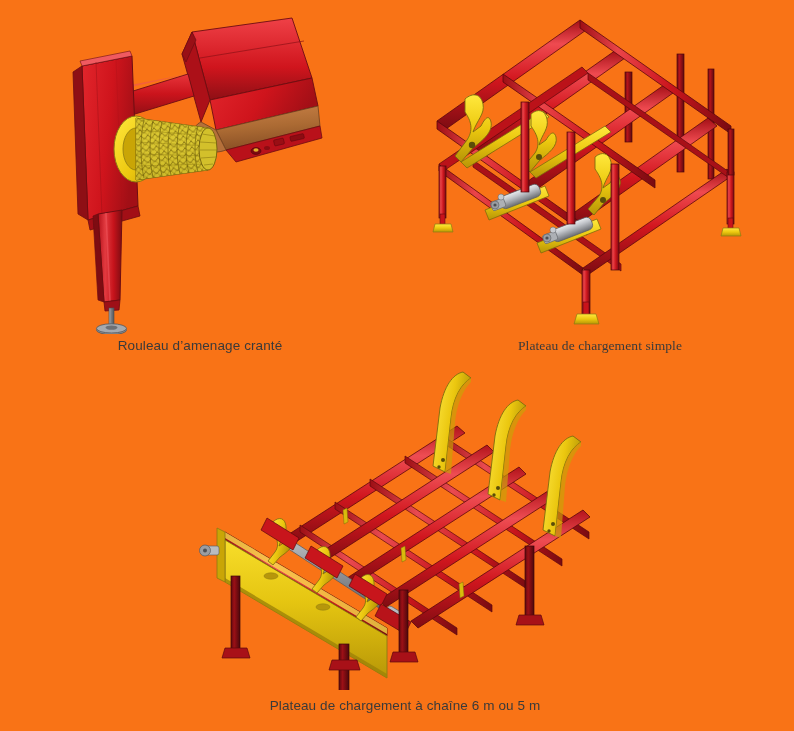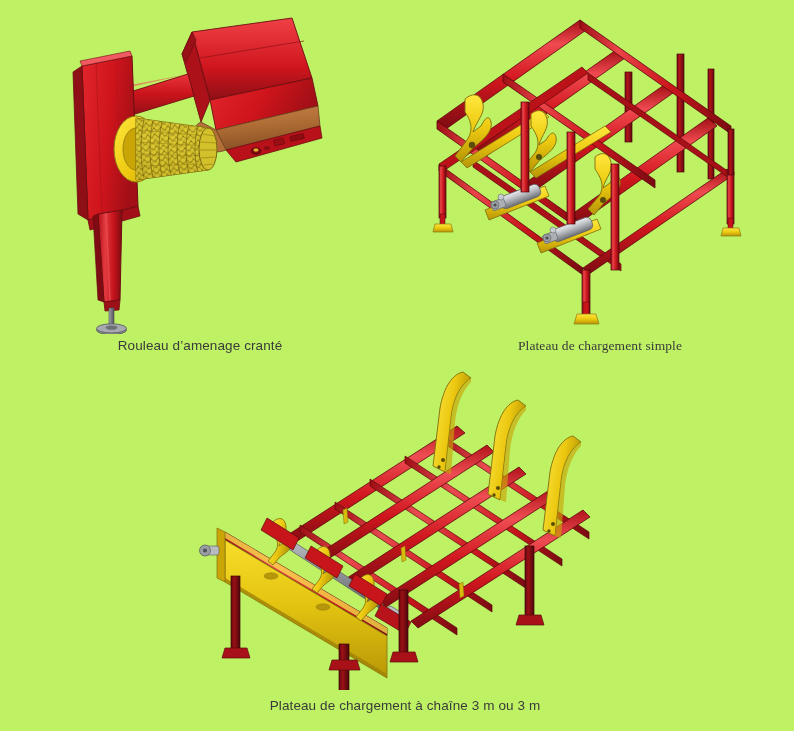--- a/index.html
+++ b/index.html
@@ -11,21 +11,21 @@
     width: 794px;
     height: 731px;
     position: relative;
     overflow: hidden;
     font-family: "Liberation Sans", sans-serif;
   }
   .page {
     position: relative;
     width: 794px;
     height: 731px;
-    background: #bef264;
+    background: #f97316;
   }
   .figure {
     position: absolute;
   }
   .figure-canvas {
     display: block;
   }
   .caption {
     position: absolute;
     font-family: "Liberation Sans", sans-serif;
@@ -471,15 +471,15 @@
         <rect x="204" y="230" width="9" height="66" fill="url(#cLegDark)" stroke="#3d060a" stroke-width="0.7"></rect>
         <path d="M198,292 L220,292 L223,302 L195,302 Z" fill="#a81118" stroke="#5c080d" stroke-width="0.7"></path>
 
         <rect x="330" y="186" width="9" height="72" fill="url(#cLegDark)" stroke="#3d060a" stroke-width="0.7"></rect>
         <path d="M324,255 L346,255 L349,265 L321,265 Z" fill="#a81118" stroke="#5c080d" stroke-width="0.7"></path>
 
         <rect x="268,268" y="0" width="0" height="0" fill="none"></rect>
       </g>
     </svg>
   </div>
-  <div class="caption" id="cap-chain">Plateau de chargement à chaîne 3 m ou 3 m</div>
+  <div class="caption" id="cap-chain">Plateau de chargement à chaîne 6 m ou 5 m</div>
 
 </div>
 
 </body></html>

